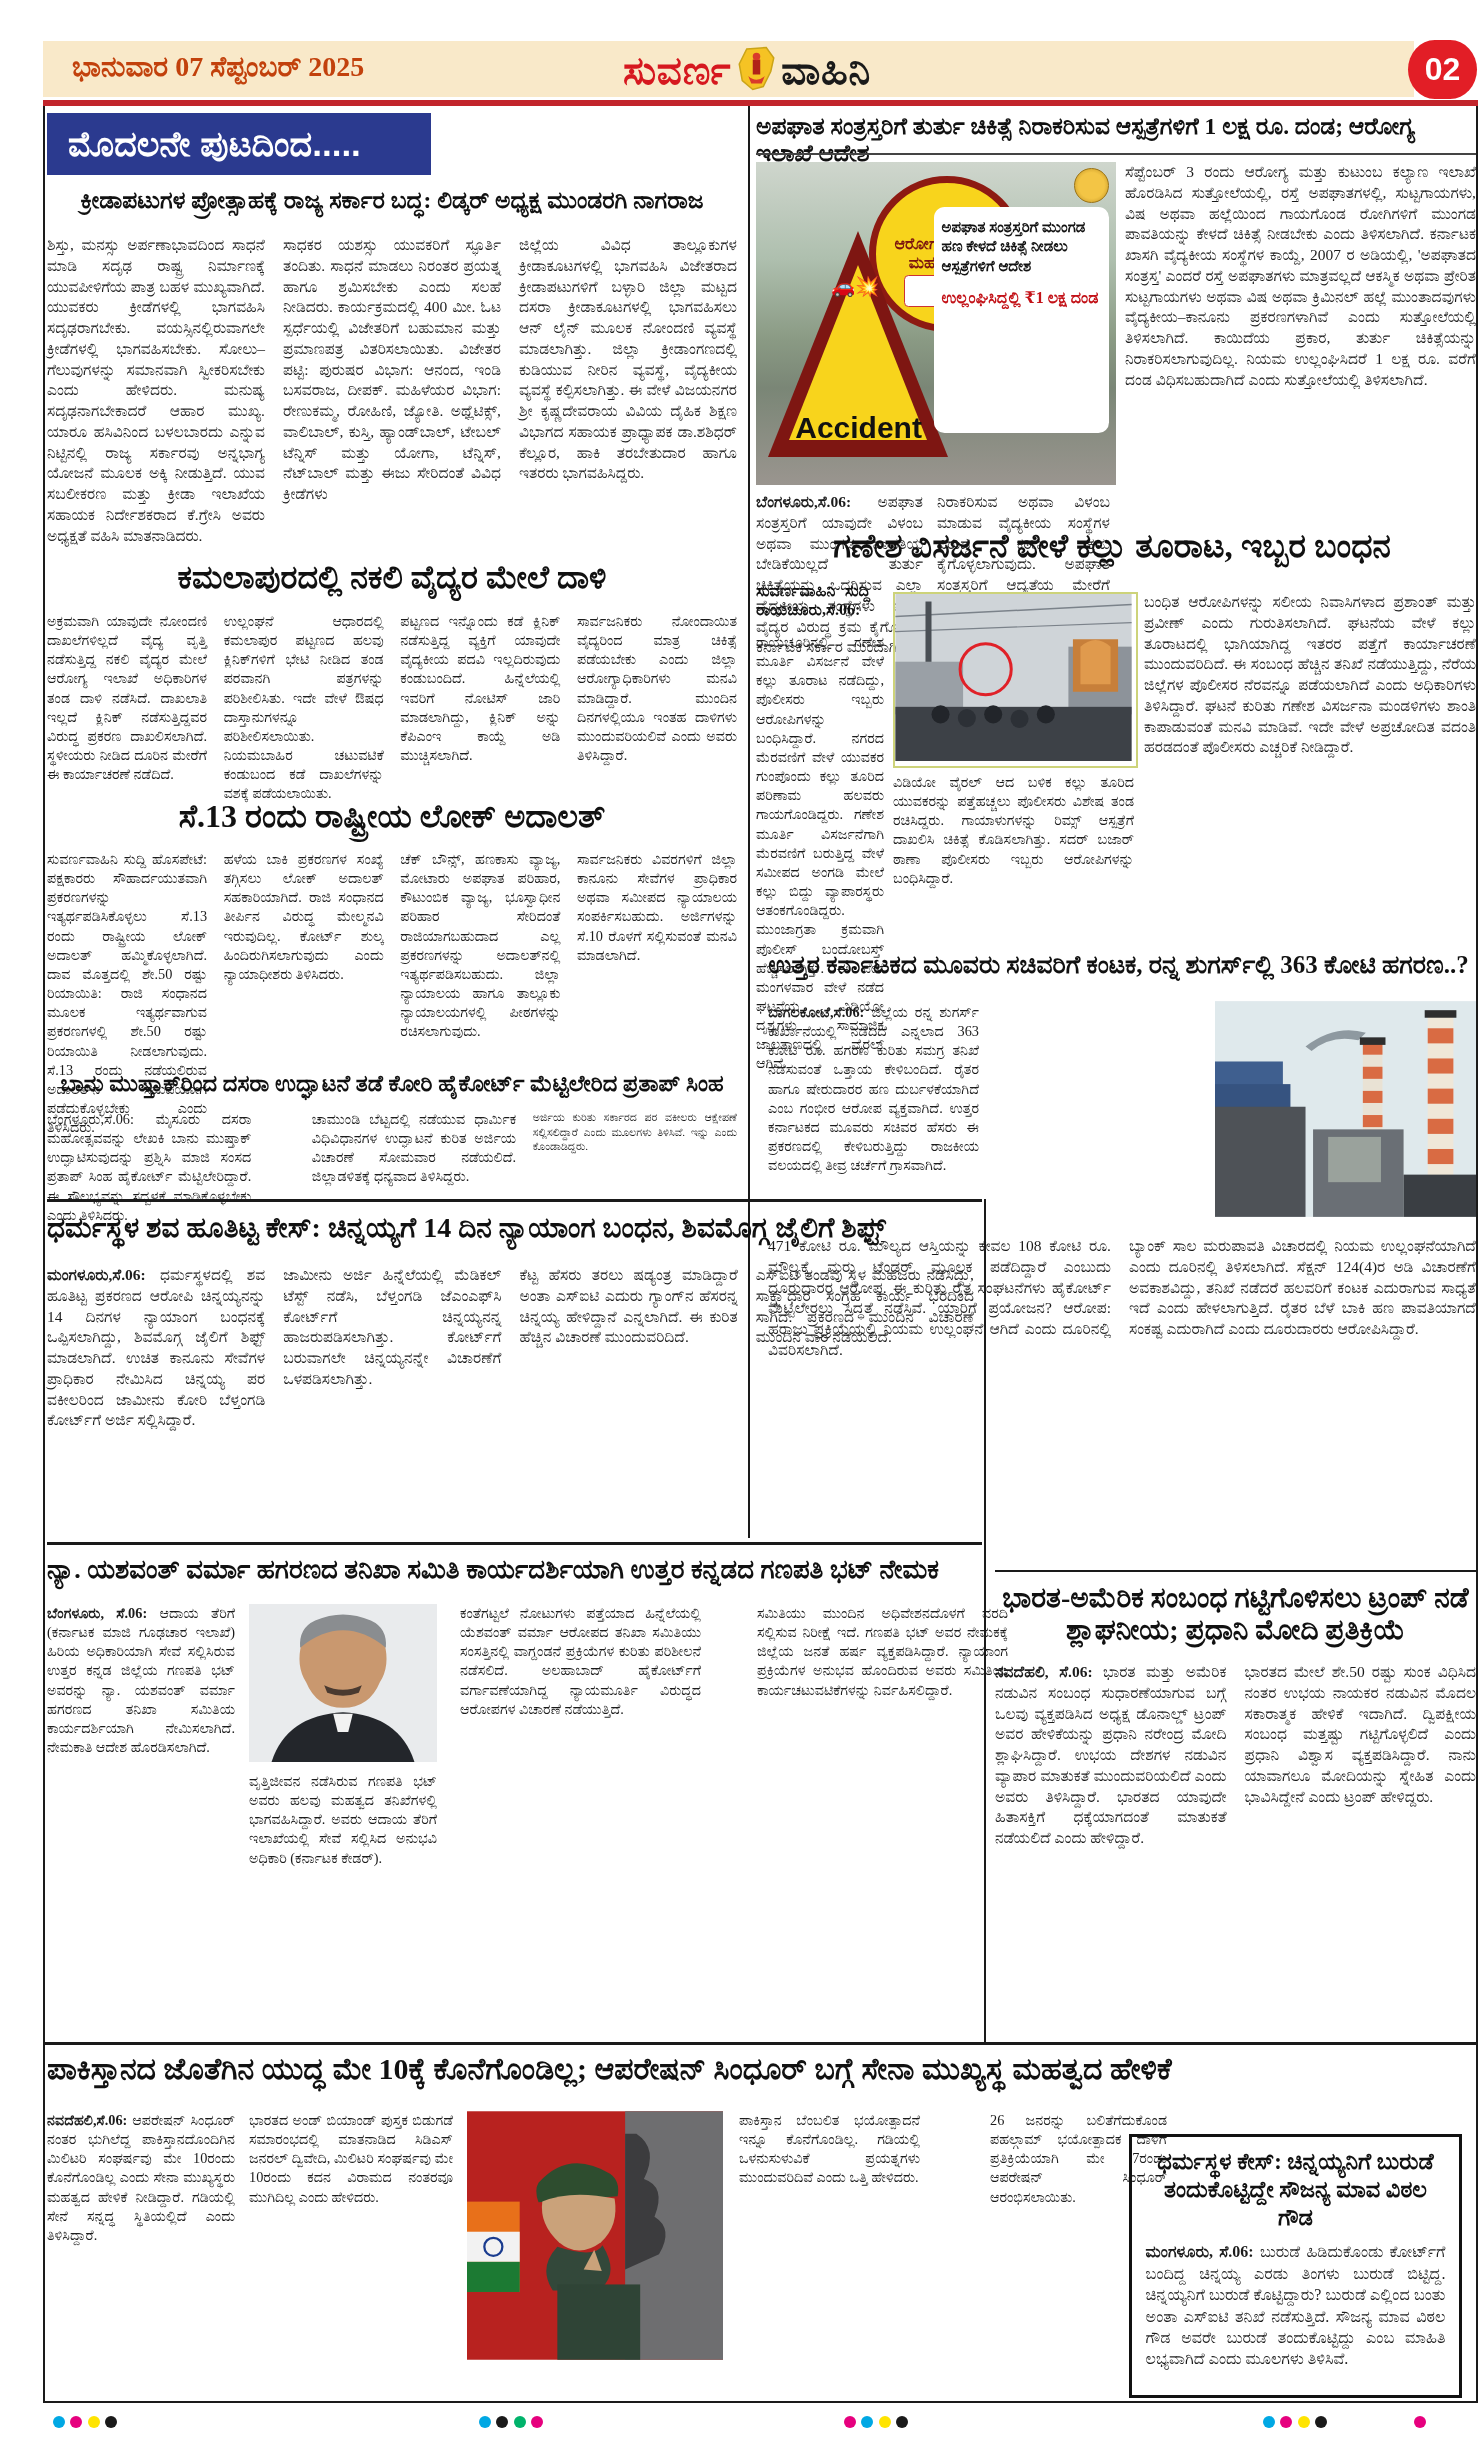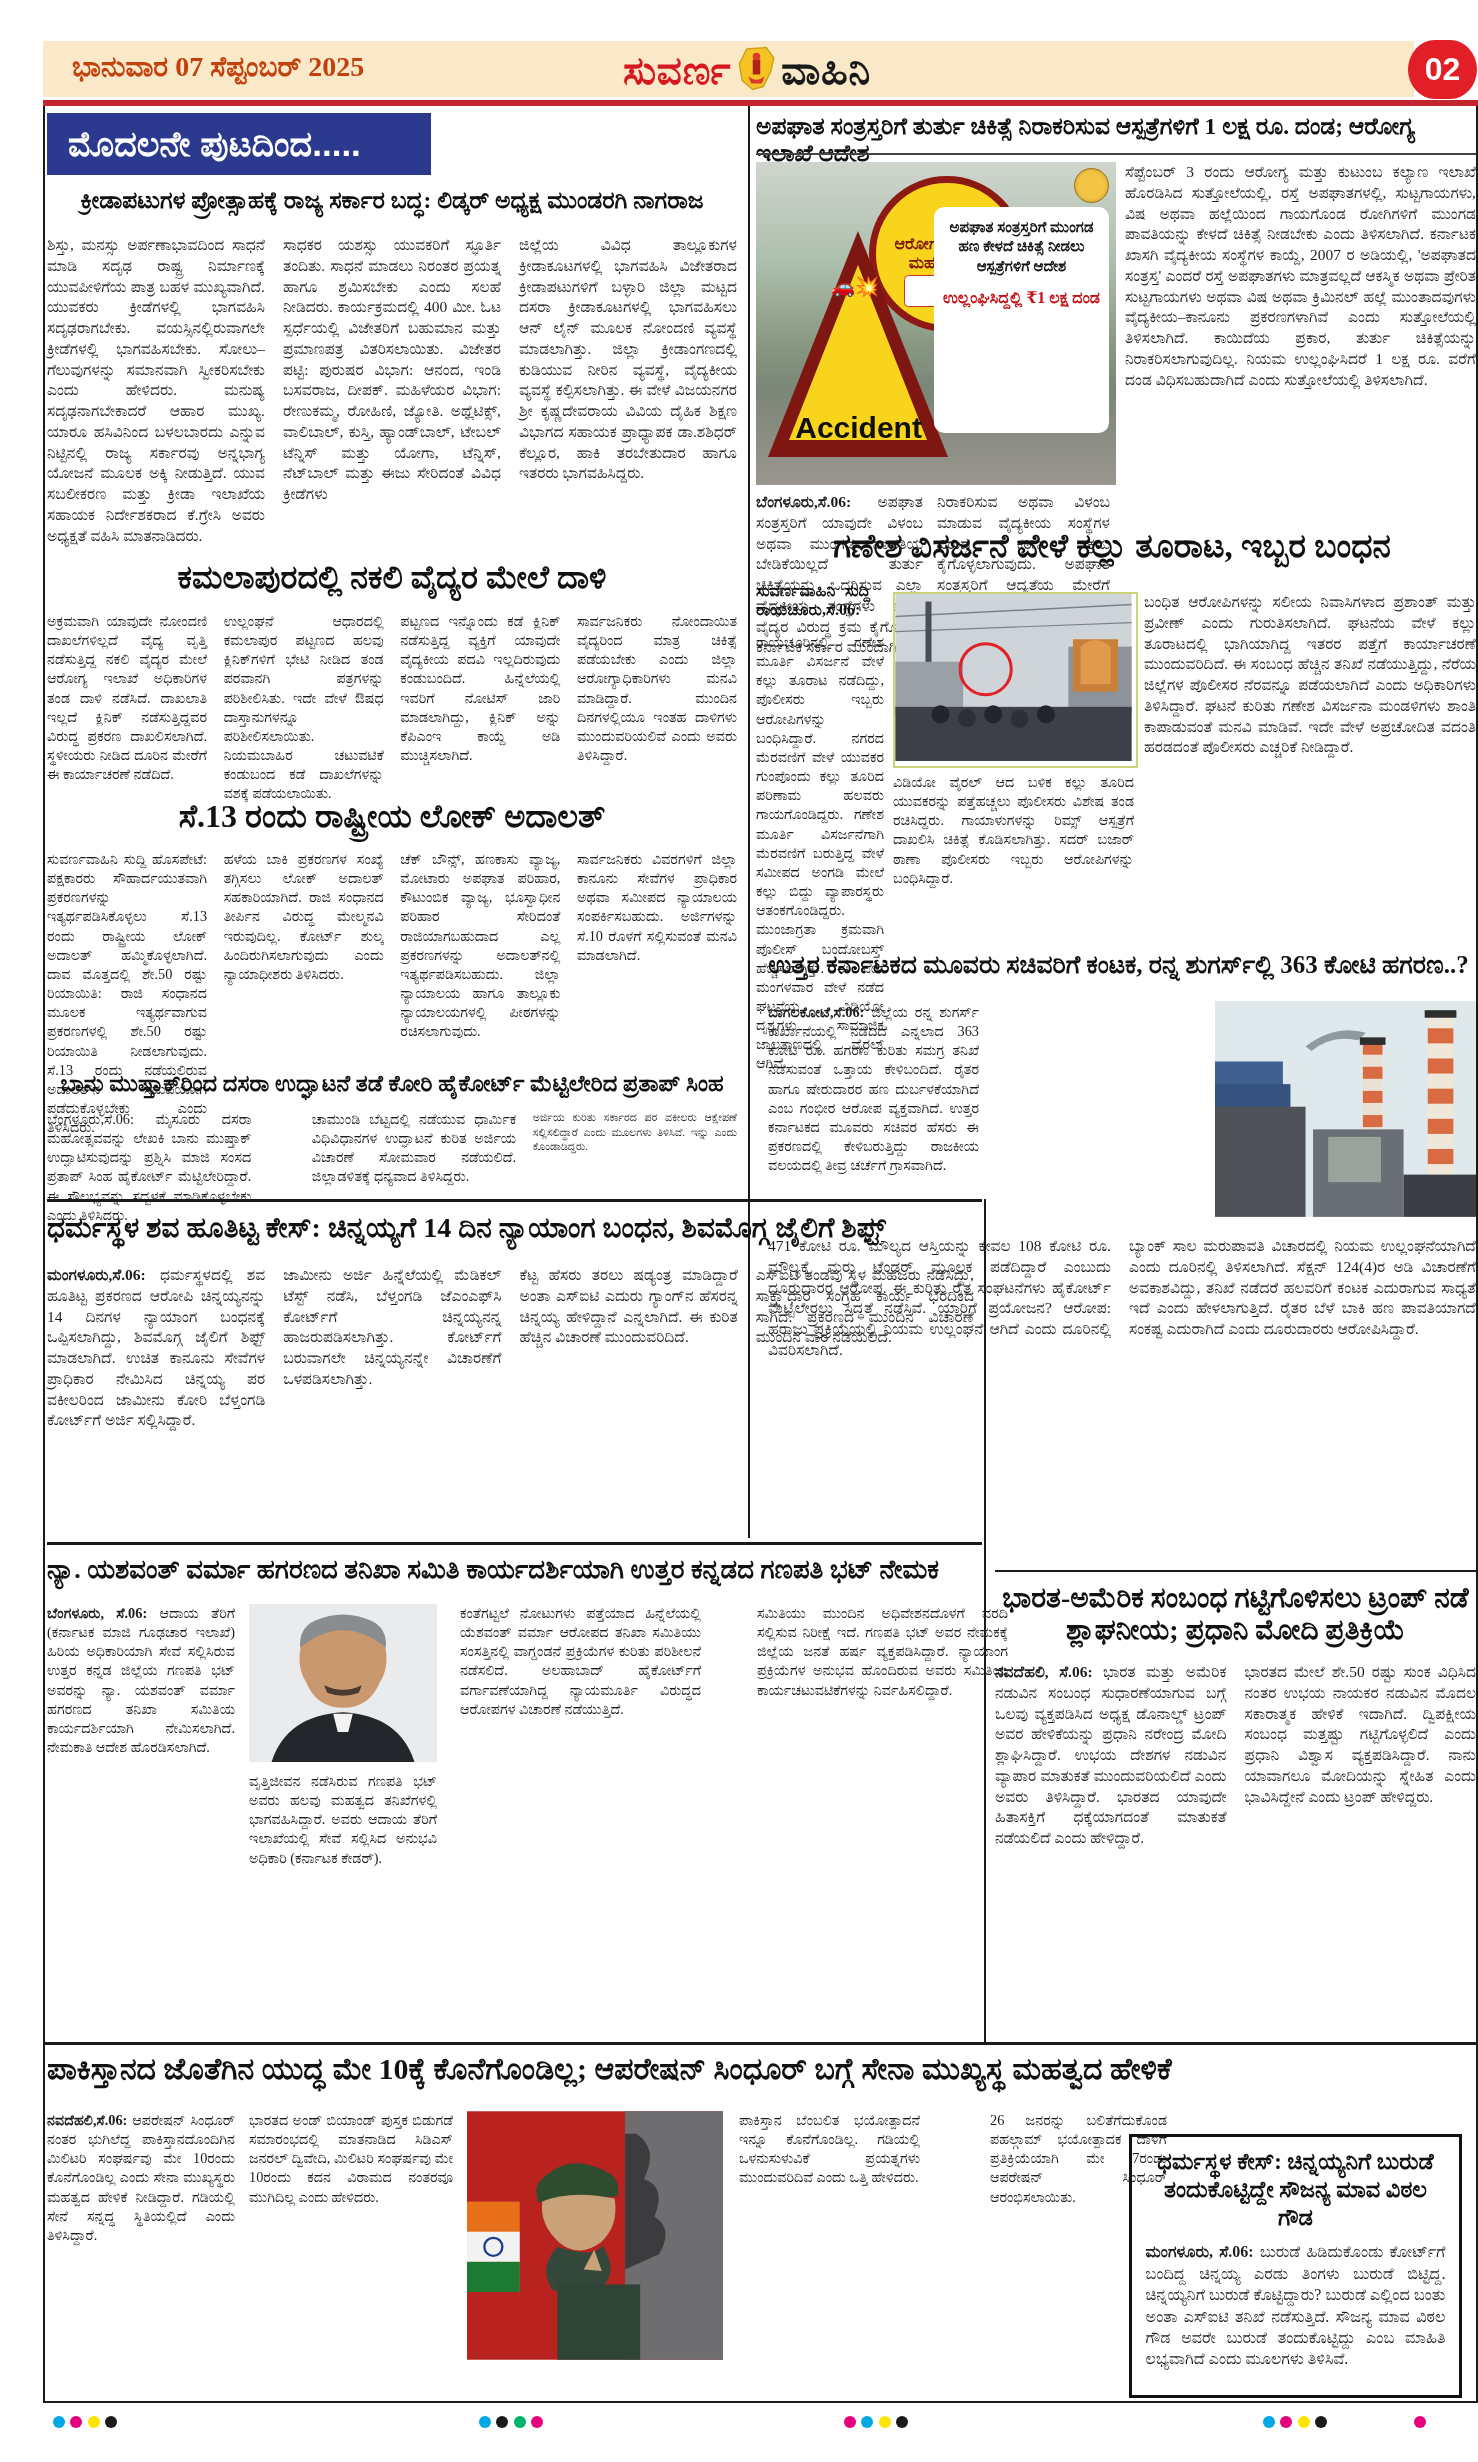--- a/index.html
+++ b/index.html
@@ -41,21 +41,21 @@
     border-radius:4.5px;font-size:8.3px;color:#c33;display:flex;align-items:center;justify-content:center;font-weight:bold;}
   .acc-tri{position:absolute;left:12px;top:69px;width:0;height:0;
     border-left:90px solid transparent;border-right:90px solid transparent;
     border-bottom:226px solid #7e1612;}
   .acc-tri-in{position:absolute;left:33px;top:103px;width:0;height:0;
     border-left:69px solid transparent;border-right:69px solid transparent;
     border-bottom:175px solid #f8d41c;}
   .acc-word{position:absolute;left:22.6px;top:249px;width:160px;text-align:center;color:#111;
     font-family:"Liberation Sans",sans-serif;font-weight:bold;font-size:30px;}
   .acc-box{position:absolute;left:178px;top:45px;width:175px;height:226px;background:#ffffff;
-    border-radius:10.6px;padding:10.6px 7.5px;box-sizing:border-box;text-align:center;
+    border-radius:10.6px;padding:10.6px 7.5px;box-sizing:border-box;text-align:left;
     font-weight:bold;font-size:15px;line-height:1.3;color:#111;}
   .acc-box .red{color:#c31218;display:block;margin-top:12px;font-size:16px;}
   .acc-emblem{position:absolute;right:7.5px;top:6px;width:33px;height:33px;border-radius:50%;
     background:radial-gradient(circle,#f3c545 55%,#b98a1e 100%);border:1.5px solid #9a7317;}
   .acc-cars{position:absolute;left:75px;top:113px;font-size:19.6px;color:#111;}
   
   .photo{overflow:hidden;display:block;}
   
   .lbox{border:3px solid #111;box-sizing:border-box;padding:10.6px 13.6px;}
   

